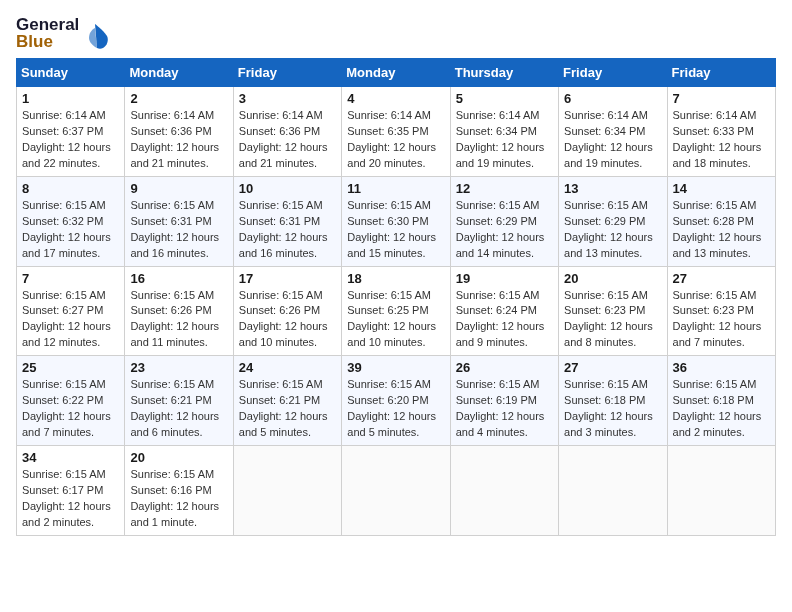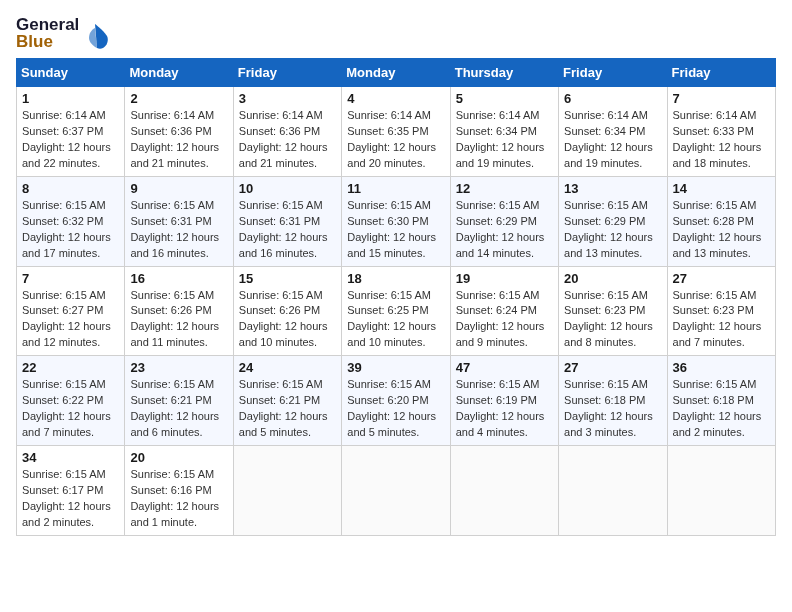--- a/index.html
+++ b/index.html
@@ -220,21 +220,21 @@
 and 12 minutes.</div>
         </td>
         <td>
           <span class="day-num">16</span>
           <div class="day-info" style="white-space: pre-line;">Sunrise: 6:15 AM
 Sunset: 6:26 PM
 Daylight: 12 hours
 and 11 minutes.</div>
         </td>
         <td>
-          <span class="day-num">15</span>
+          <span class="day-num">17</span>
           <div class="day-info" style="white-space: pre-line;">Sunrise: 6:15 AM
 Sunset: 6:26 PM
 Daylight: 12 hours
 and 10 minutes.</div>
         </td>
         <td>
           <span class="day-num">18</span>
           <div class="day-info" style="white-space: pre-line;">Sunrise: 6:15 AM
 Sunset: 6:25 PM
 Daylight: 12 hours
@@ -257,21 +257,21 @@
         <td>
           <span class="day-num">27</span>
           <div class="day-info" style="white-space: pre-line;">Sunrise: 6:15 AM
 Sunset: 6:23 PM
 Daylight: 12 hours
 and 7 minutes.</div>
         </td>
       </tr>
       <tr>
         <td>
-          <span class="day-num">22</span>
+          <span class="day-num">25</span>
           <div class="day-info" style="white-space: pre-line;">Sunrise: 6:15 AM
 Sunset: 6:22 PM
 Daylight: 12 hours
 and 7 minutes.</div>
         </td>
         <td>
           <span class="day-num">23</span>
           <div class="day-info" style="white-space: pre-line;">Sunrise: 6:15 AM
 Sunset: 6:21 PM
 Daylight: 12 hours
@@ -285,21 +285,21 @@
 and 5 minutes.</div>
         </td>
         <td>
           <span class="day-num">39</span>
           <div class="day-info" style="white-space: pre-line;">Sunrise: 6:15 AM
 Sunset: 6:20 PM
 Daylight: 12 hours
 and 5 minutes.</div>
         </td>
         <td>
-          <span class="day-num">47</span>
+          <span class="day-num">26</span>
           <div class="day-info" style="white-space: pre-line;">Sunrise: 6:15 AM
 Sunset: 6:19 PM
 Daylight: 12 hours
 and 4 minutes.</div>
         </td>
         <td>
           <span class="day-num">27</span>
           <div class="day-info" style="white-space: pre-line;">Sunrise: 6:15 AM
 Sunset: 6:18 PM
 Daylight: 12 hours

